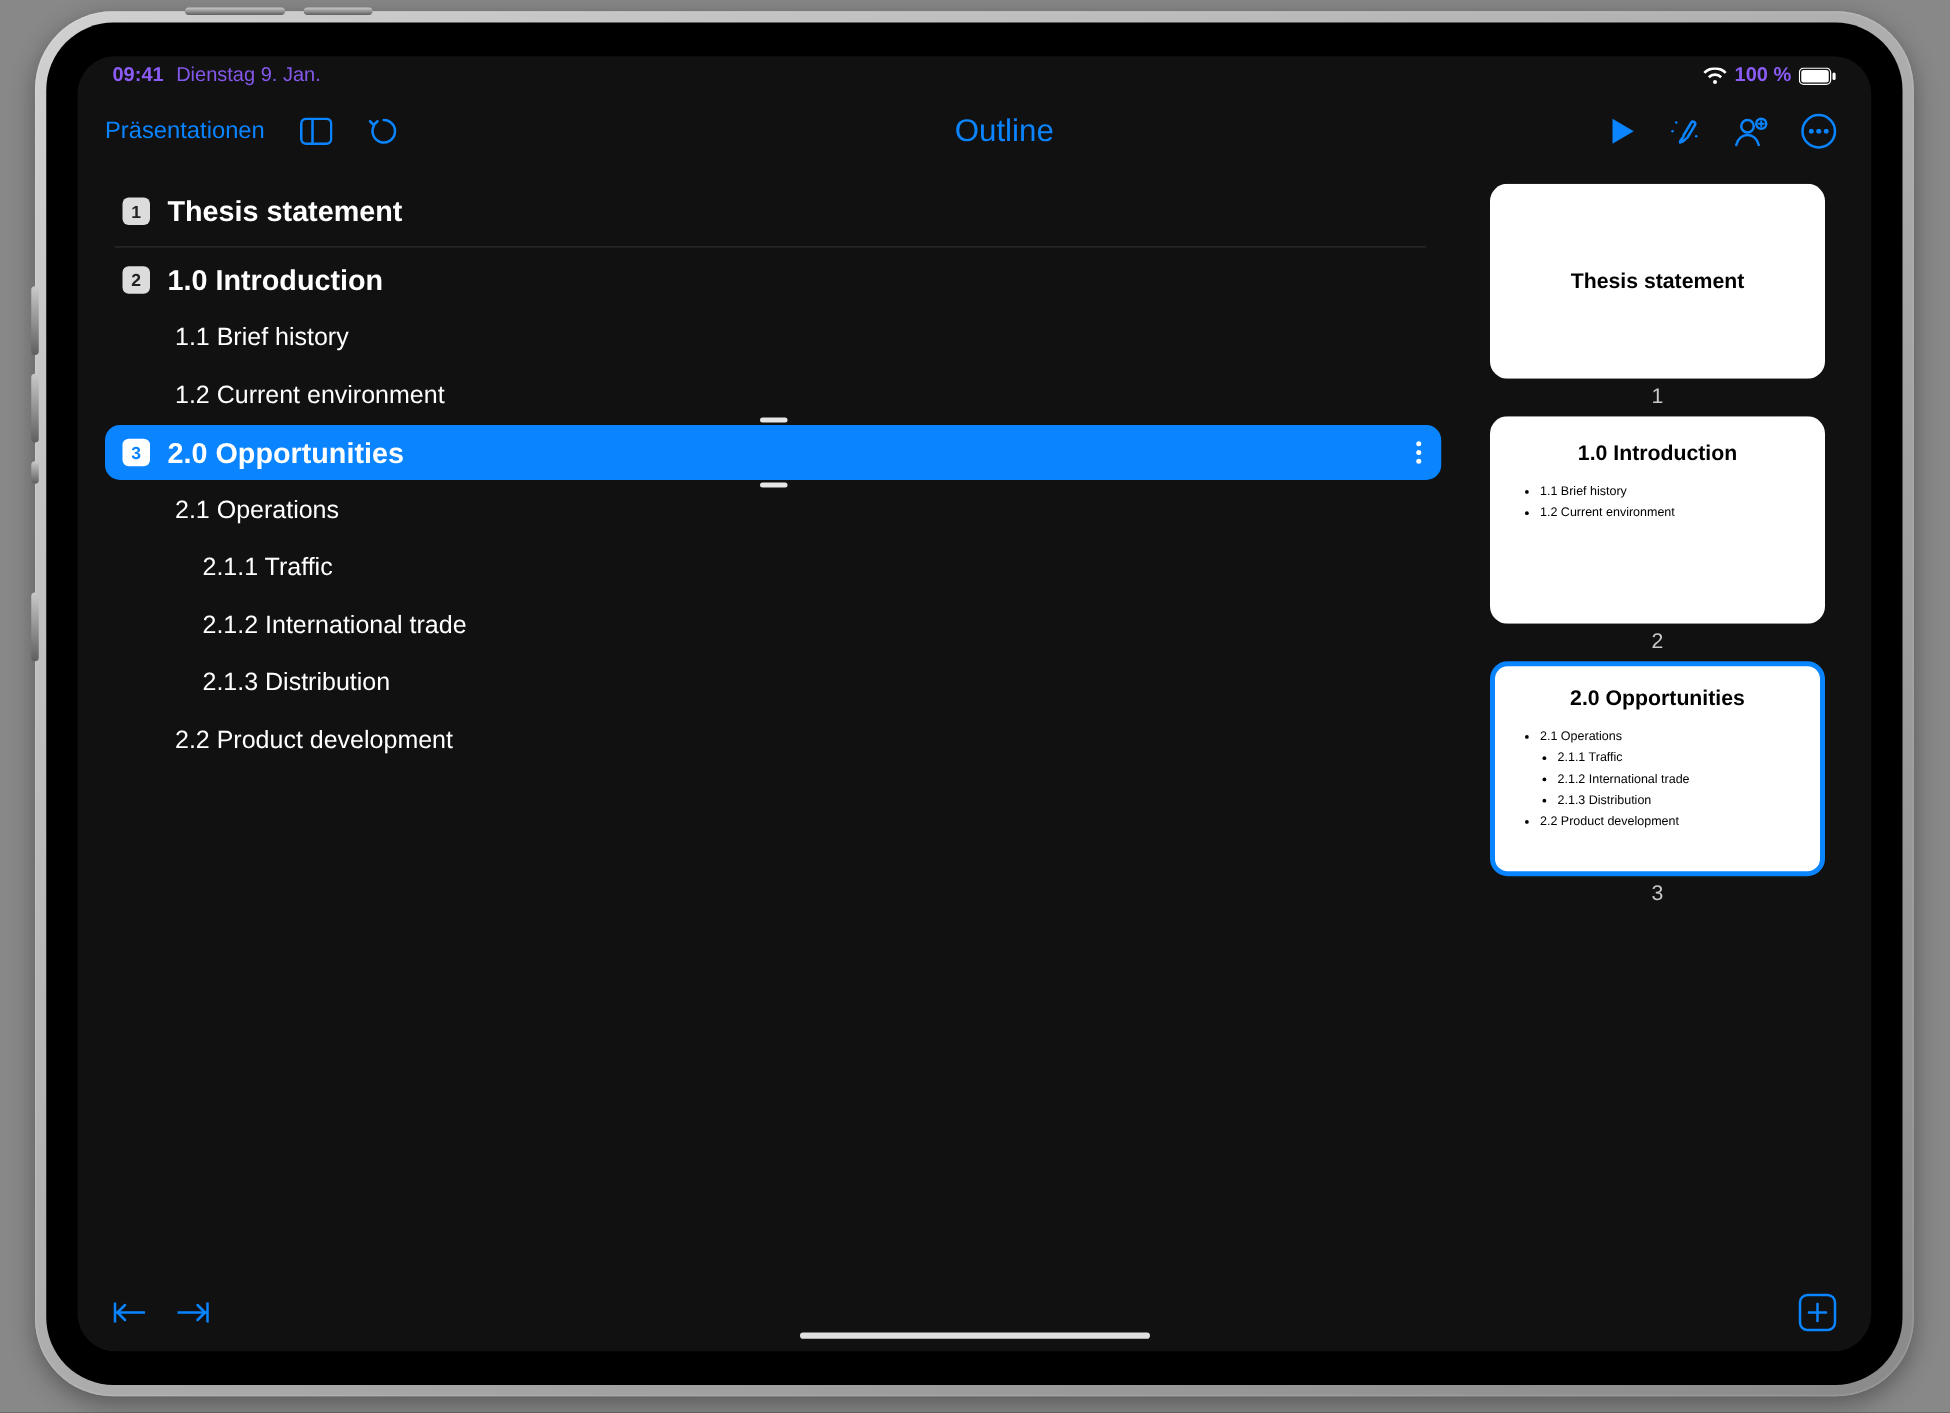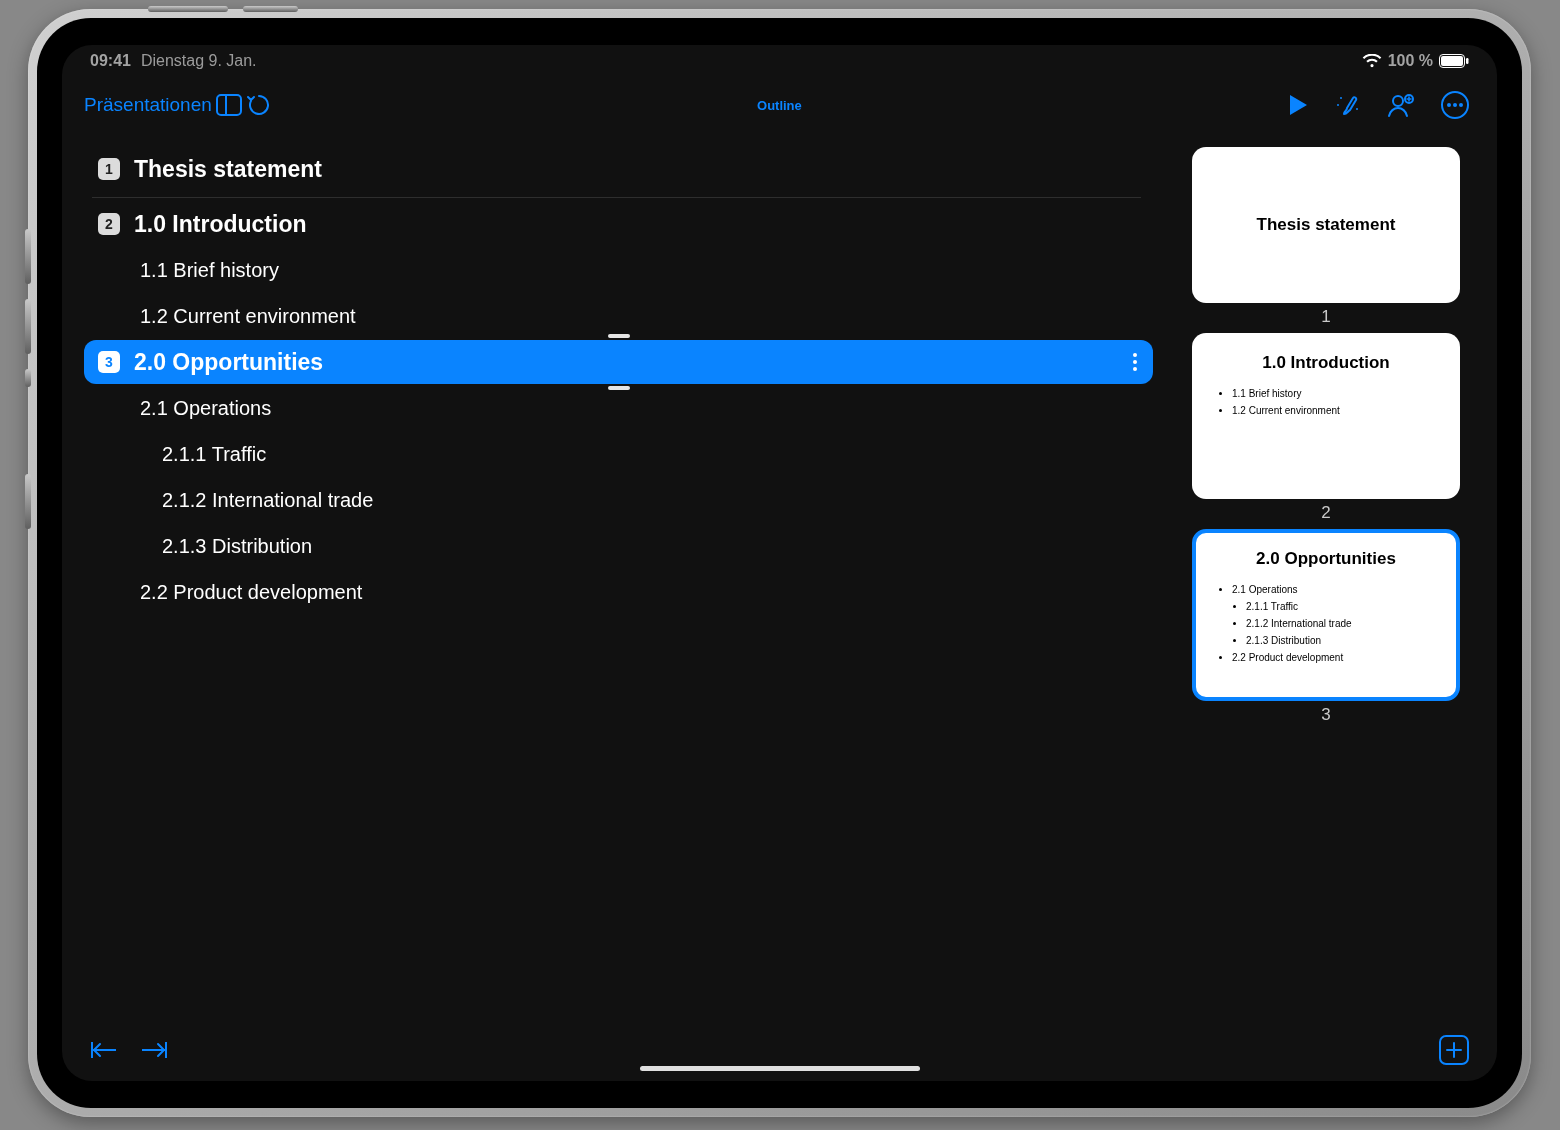--- a/index.html
+++ b/index.html
@@ -45,41 +45,41 @@
   .hw-left3 { left:-3px; top:360px; width:6px; height:18px; }
   .hw-left4 { left:-3px; top:465px; width:6px; height:55px; }
 
   
   .status-bar {
     height: 32px;
     display: flex;
     align-items: center;
     justify-content: space-between;
     padding: 0 28px;
-    color: #a3a3a3;
+    color: #8b5cf6;
     font-size: 16px;
     font-weight: 600;
   }
   .status-left { display:flex; gap:10px; align-items:center; }
   .status-left .date { font-weight: 400; opacity:.95;text-align:center; }
   .status-right { display:flex; align-items:center; gap:6px; }
   .wifi-icon { display:inline-block; }
   .battery-icon { display:inline-flex; align-items:center; gap:2px; }
 
   
   .toolbar {
     height: 56px;
     display:flex;
     align-items:center;
     padding: 0 22px;
     color: #0a84ff;
   }
-  .tb-left { display:flex; align-items:center; gap:4px; }
+  .tb-left { display:flex; align-items:center; gap:28px; }
   .tb-left .back-label { font-size: 19px; }
-  .tb-center { flex:1; text-align:center; font-size:13px; font-weight:700; }
+  .tb-center { flex:1; text-align:center; font-size:25px; font-weight:400; }
   .tb-right { display:flex; align-items:center; gap:26px; margin-right:6px; }
   .tb-right .more-circle {
     width:28px; height:28px; border:2px solid #0a84ff; border-radius:50%;
     display:flex; align-items:center; justify-content:center;
   }
   .icon-btn { cursor:pointer; display:inline-flex; align-items:center; justify-content:center; }
 
   
   .content {
     flex:1;

